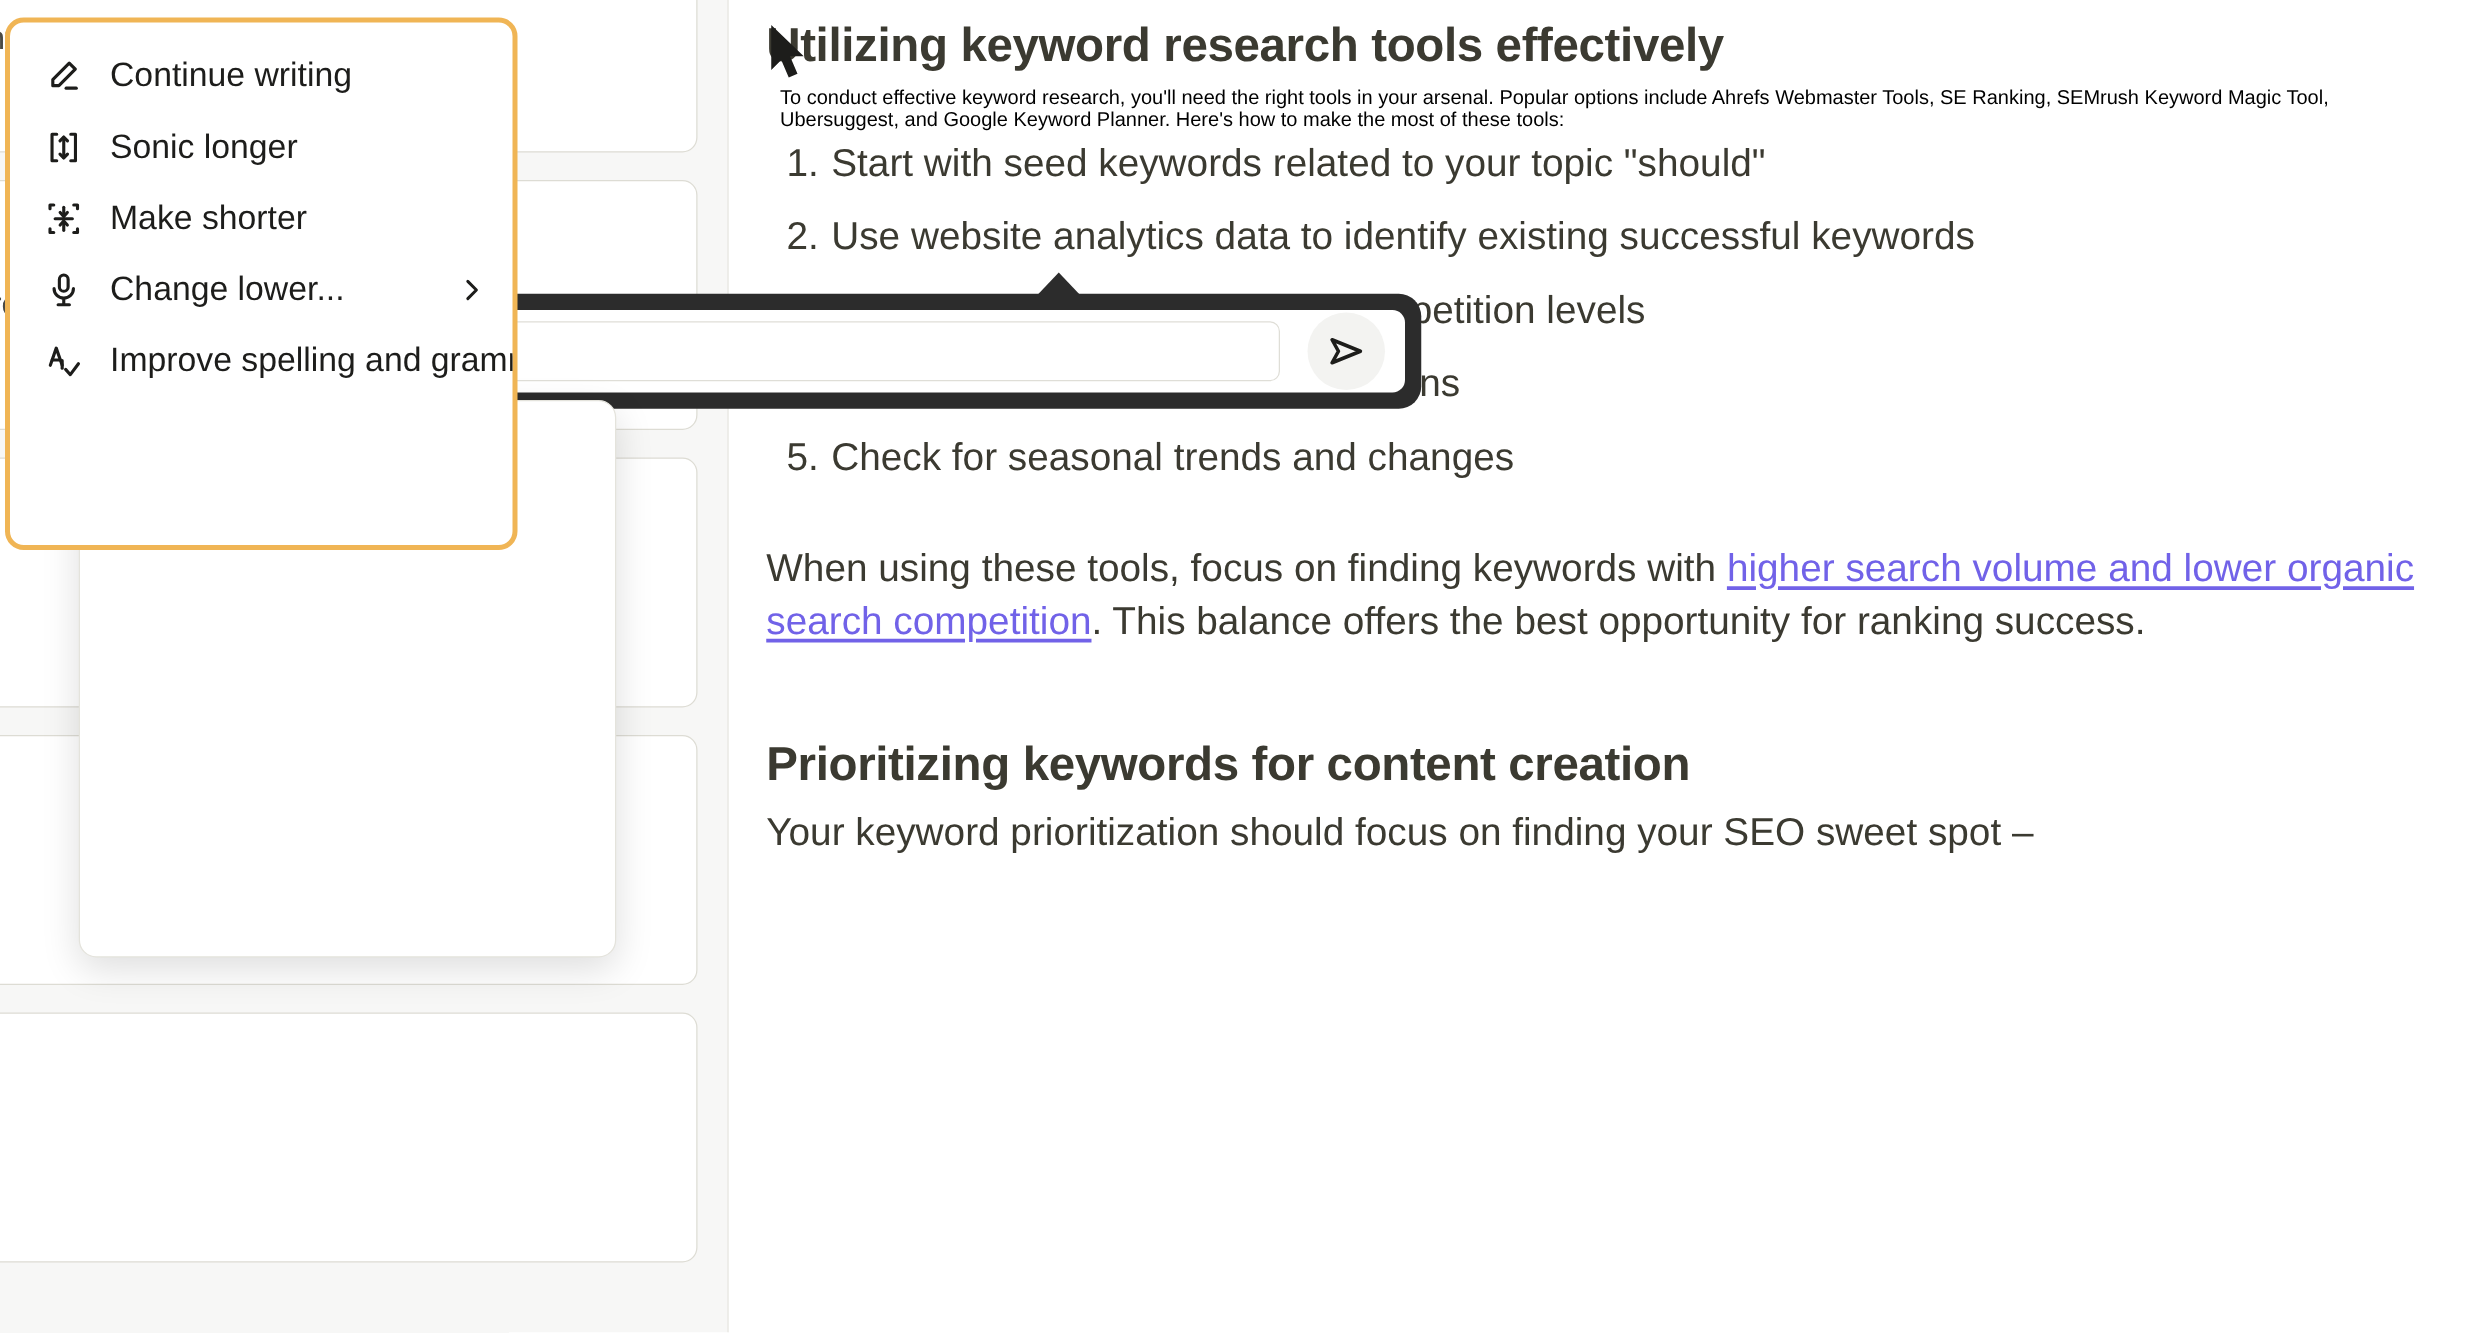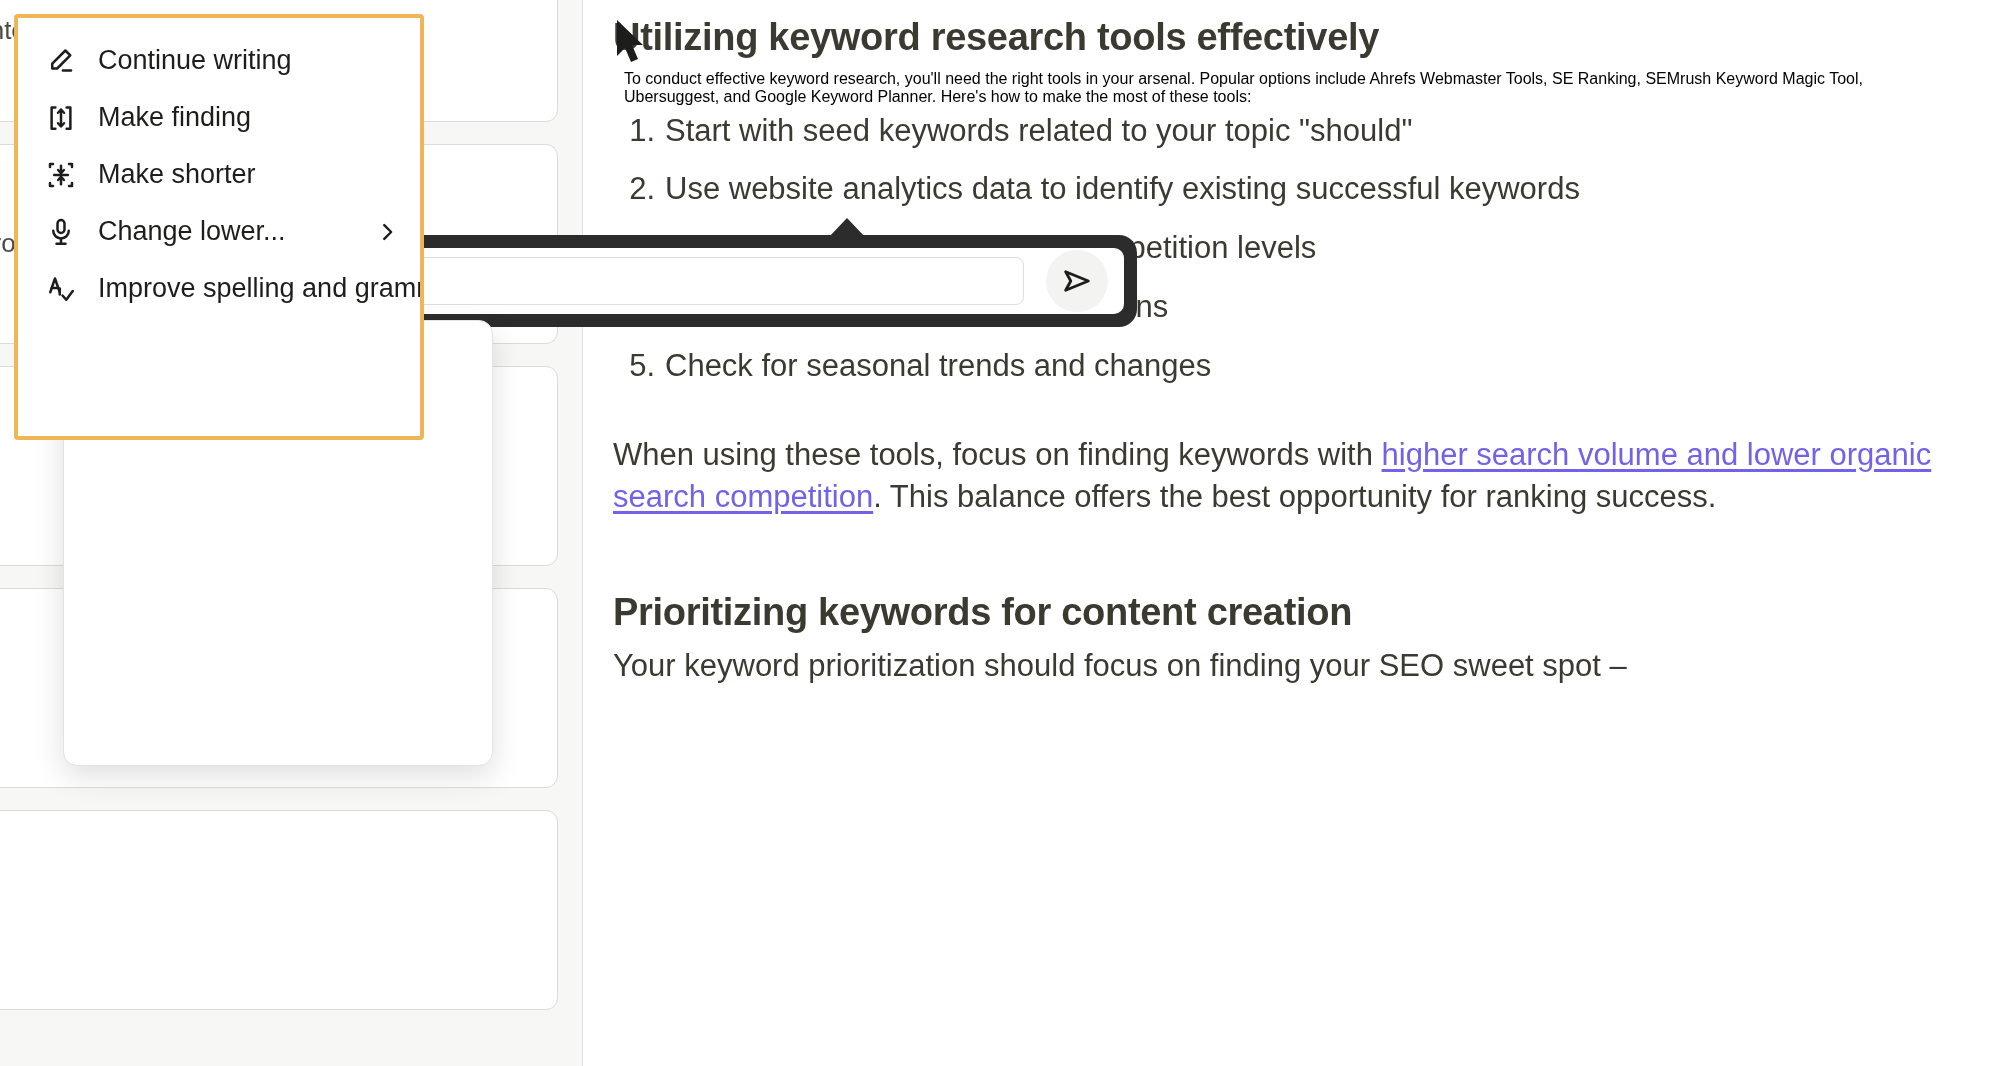--- a/index.html
+++ b/index.html
@@ -207,28 +207,28 @@
     height: 446px;
     background: #ffffff;
     border: 1px solid #e4e3dc;
     border-radius: 14px;
     box-shadow: 0 10px 30px rgba(0,0,0,0.13);
     z-index: 45;
     overflow: hidden;
   }
   .ai-menu {
     position: absolute;
-    left: 14px;
+    left: 4px;
     top: 14px;
     width: 410px;
     height: 426px;
     background: #ffffff;
     border: 4px solid #f0b köz;
     border: 4px solid #f0b555;
-    border-radius: 4px;
+    border-radius: 15px;
     overflow: hidden;
     z-index: 46;
   }
   .ai-menu-list {
     padding: 14px 0 0 0;
   }
   .ai-menu-item {
     display: flex;
     align-items: center;
     gap: 22px;
@@ -372,21 +372,21 @@
       <div class="ai-menu-item">
         <span class="mi-icon">
           <svg width="30" height="30" viewBox="0 0 24 24">
             <path class="ic" d="M7.5 3.5 L4.5 3.5 L4.5 20.5 L7.5 20.5"></path>
             <path class="ic" d="M16.5 3.5 L19.5 3.5 L19.5 20.5 L16.5 20.5"></path>
             <path class="ic" d="M12 5.6 L12 18.4"></path>
             <path class="ic" d="M9.6 7.8 L12 5.3 L14.4 7.8"></path>
             <path class="ic" d="M9.6 16.2 L12 18.7 L14.4 16.2"></path>
           </svg>
         </span>
-        <span class="mi-label">Make finding</span>
+        <span class="mi-label">Sonic longer</span>
       </div>
 
       <div class="ai-menu-item">
         <span class="mi-icon">
           <svg width="30" height="30" viewBox="0 0 24 24">
             <path class="ic" d="M5.6 3.2 L3.2 3.2 L3.2 5.6"></path>
             <path class="ic" d="M18.4 3.2 L20.8 3.2 L20.8 5.6"></path>
             <path class="ic" d="M5.6 20.8 L3.2 20.8 L3.2 18.4"></path>
             <path class="ic" d="M18.4 20.8 L20.8 20.8 L20.8 18.4"></path>
             <path class="ic" d="M12 4.6 L12 10.2"></path>

